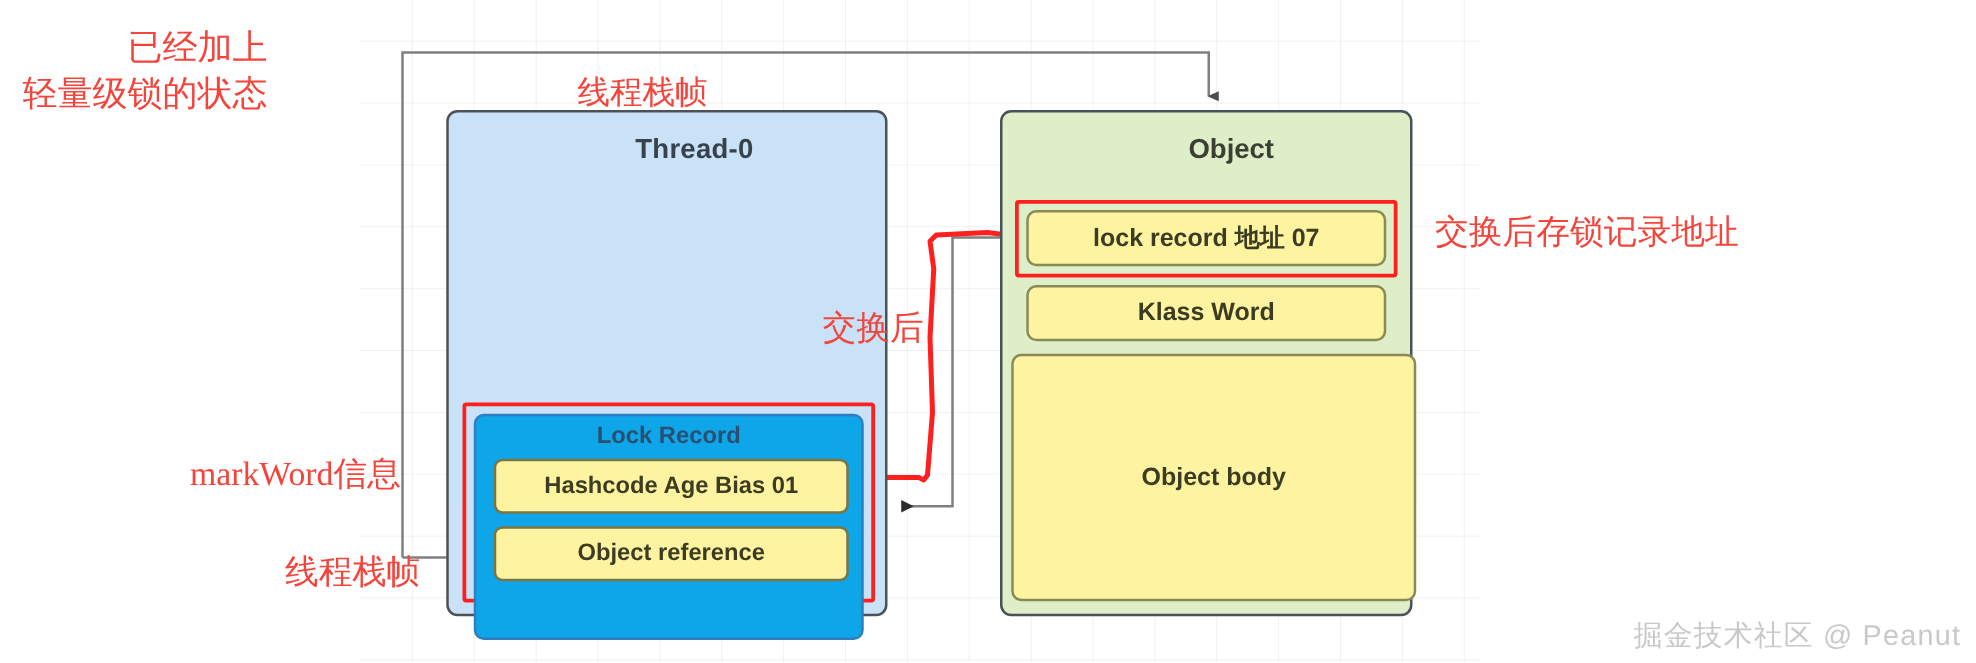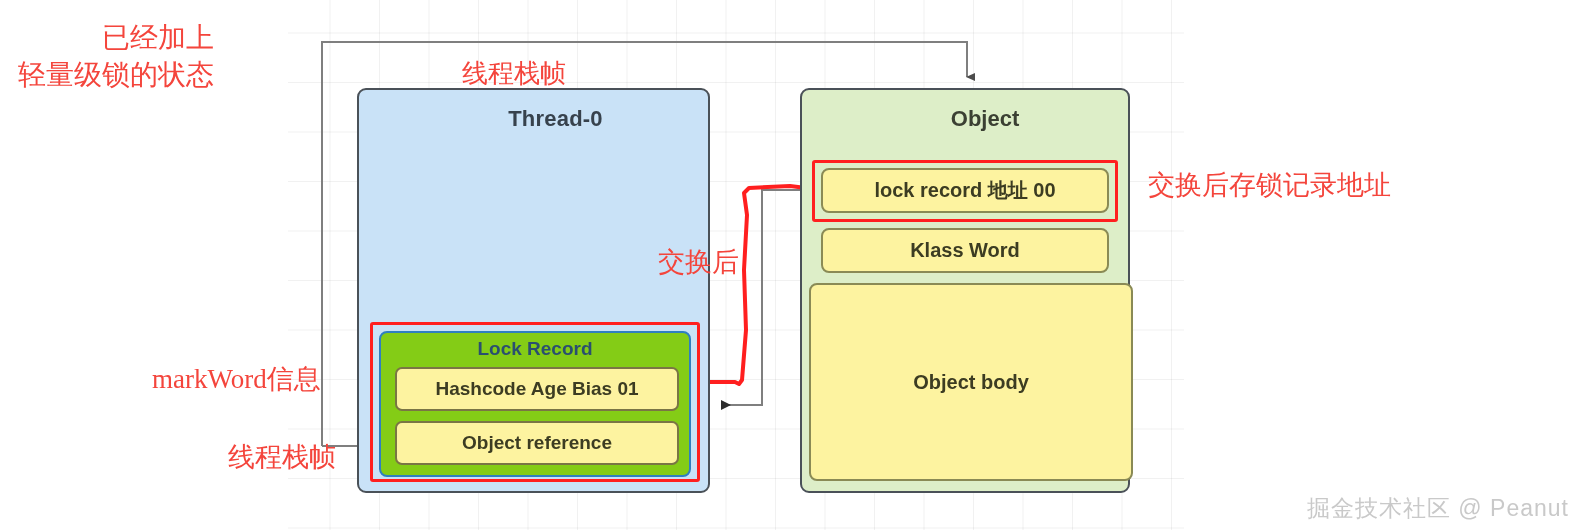--- a/index.html
+++ b/index.html
@@ -70,22 +70,22 @@
     height: 160px;
     border: 3.5px solid #ff1f1f;
     border-radius: 3px;
     background: transparent;
   }
   
   .lockrecord-box {
     left: 379px;
     top: 331px;
     width: 312px;
-    height: 146px;
-    background: #84cc16;
+    height: 181px;
+    background: #0ea5e9;
     border: 2px solid #2f7fc0;
     border-radius: 8px;
   }
   .lockrecord-title {
     position: absolute;
     top: 5px;
     left: 0;
     width: 100%;
     text-align: center;
     font-size: 19px;
@@ -217,21 +217,21 @@
   <div class="node lockrecord-box">
     <div class="lockrecord-title">Lock Record</div>
     <div class="yellow-row lr-row1">Hashcode Age Bias 01</div>
     <div class="yellow-row lr-row2">Object reference</div>
   </div>
 
   <div class="node object-box">
     <div class="object-title">Object</div>
   </div>
 
-  <div class="node obj-cell obj-markword">lock record 地址 00</div>
+  <div class="node obj-cell obj-markword">lock record 地址 07</div>
   <div class="node redring-markword"></div>
   <div class="node obj-cell obj-klass">Klass Word</div>
   <div class="node obj-cell obj-body">Object body</div>
 
   <div class="annot annot-top-left">
     <div>已经加上</div>
     <div>轻量级锁的状态</div>
   </div>
 
   <div class="annot annot-stackframe">线程栈帧</div>

